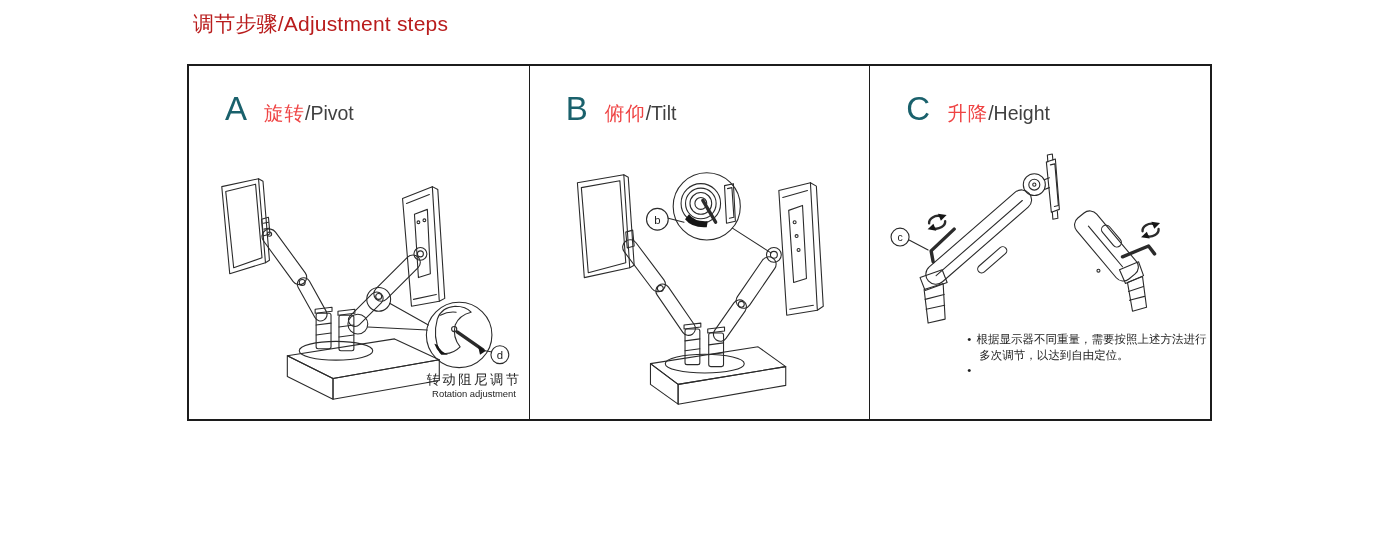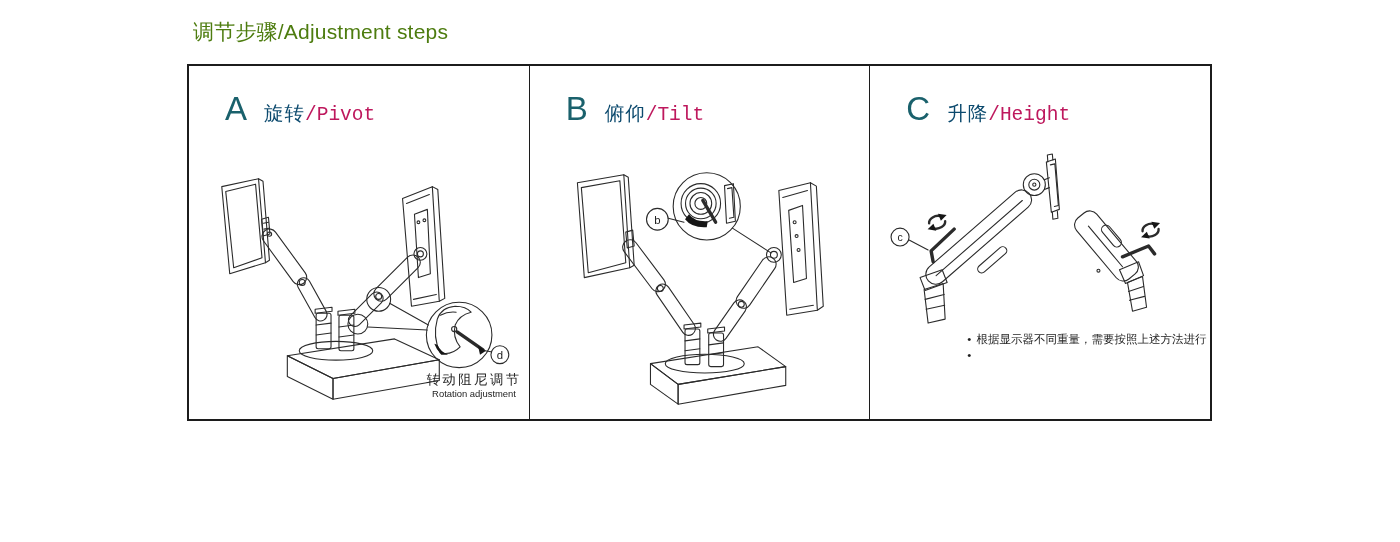--- a/index.html
+++ b/index.html
@@ -1,28 +1,28 @@
 <!DOCTYPE html>
 <html><head>
 <meta charset="utf-8">
 <style>
   html,body{margin:0;padding:0;background:#fff;}
   .canvas{position:relative;width:1400px;height:542px;background:#ffffff;
           font-family:"Liberation Sans",sans-serif;overflow:hidden;}
-  .page-title{position:absolute;left:193px;top:18px;font-size:21px;color:#4d7c0f;letter-spacing:.2px;}
+  .page-title{position:absolute;left:193px;top:10px;font-size:21px;color:#b91c1c;letter-spacing:.2px;}
   .steps-box{position:absolute;left:187px;top:64px;width:1025px;height:357px;
              border:2px solid #1c1c1c;box-sizing:border-box;display:flex;background:#fff;}
   .panel{position:relative;flex:1;overflow:hidden;}
   .panel + .panel{border-left:1.6px solid #1c1c1c;}
   .panel-header{position:absolute;left:0;top:0;right:0;display:flex;align-items:baseline;
                 gap:17px;padding:26px 0 0 36px;z-index:2;pointer-events:none;}
   .panel-letter{font-size:33px;line-height:1;color:#1a616c;}
   .panel-label{font-size:19.5px;white-space:nowrap;}
-  .label-zh{color:#0c4a6e;letter-spacing:1px;}
-  .label-en{color:#be185d;font-family:Liberation Mono, monospace;}
+  .label-zh{color:#ef4444;letter-spacing:1px;}
+  .label-en{color:#404040;}
   .panel-art{position:absolute;left:0;top:0;width:100%;height:100%;}
   .panel-art path,.panel-art rect,.panel-art circle,.panel-art ellipse,
   .panel-art line,.panel-art polyline{stroke:#2b2b2b;stroke-width:1.1;fill:none;
      stroke-linejoin:round;stroke-linecap:round;}
   .panel-art .thick{stroke-width:3.4;}
   .panel-art .thick2{stroke-width:2.4;}
   .panel-art .fill{fill:#161616;stroke:none;}
   .panel-art text{fill:#222;stroke:none;font-family:"Liberation Sans",sans-serif;}
   .notes{position:absolute;left:97px;top:266px;font-size:11.5px;line-height:15.5px;
          color:#1e1e1e;white-space:nowrap;z-index:2;}
@@ -239,20 +239,23 @@
             <path class="thick2" d="M8,1 A8,6 0 0 1 -5,5"></path>
             <polygon class="fill" points="-3,8 -11,4.5 -4,0.5"></polygon>
           </g>
         </g>
       </svg>
       <div class="notes">
         <div class="note-line">
           <span>•</span>
           <span>根据显示器不同重量，需要按照上述方法进行</span>
         </div>
+        <div class="note-line note-cont">
+          <span>多次调节，以达到自由定位。</span>
+        </div>
         <div class="note-line">
           <span>•</span>
         </div>
       </div>
     </section>
 
   </div>
 </div>
 
 </body></html>

